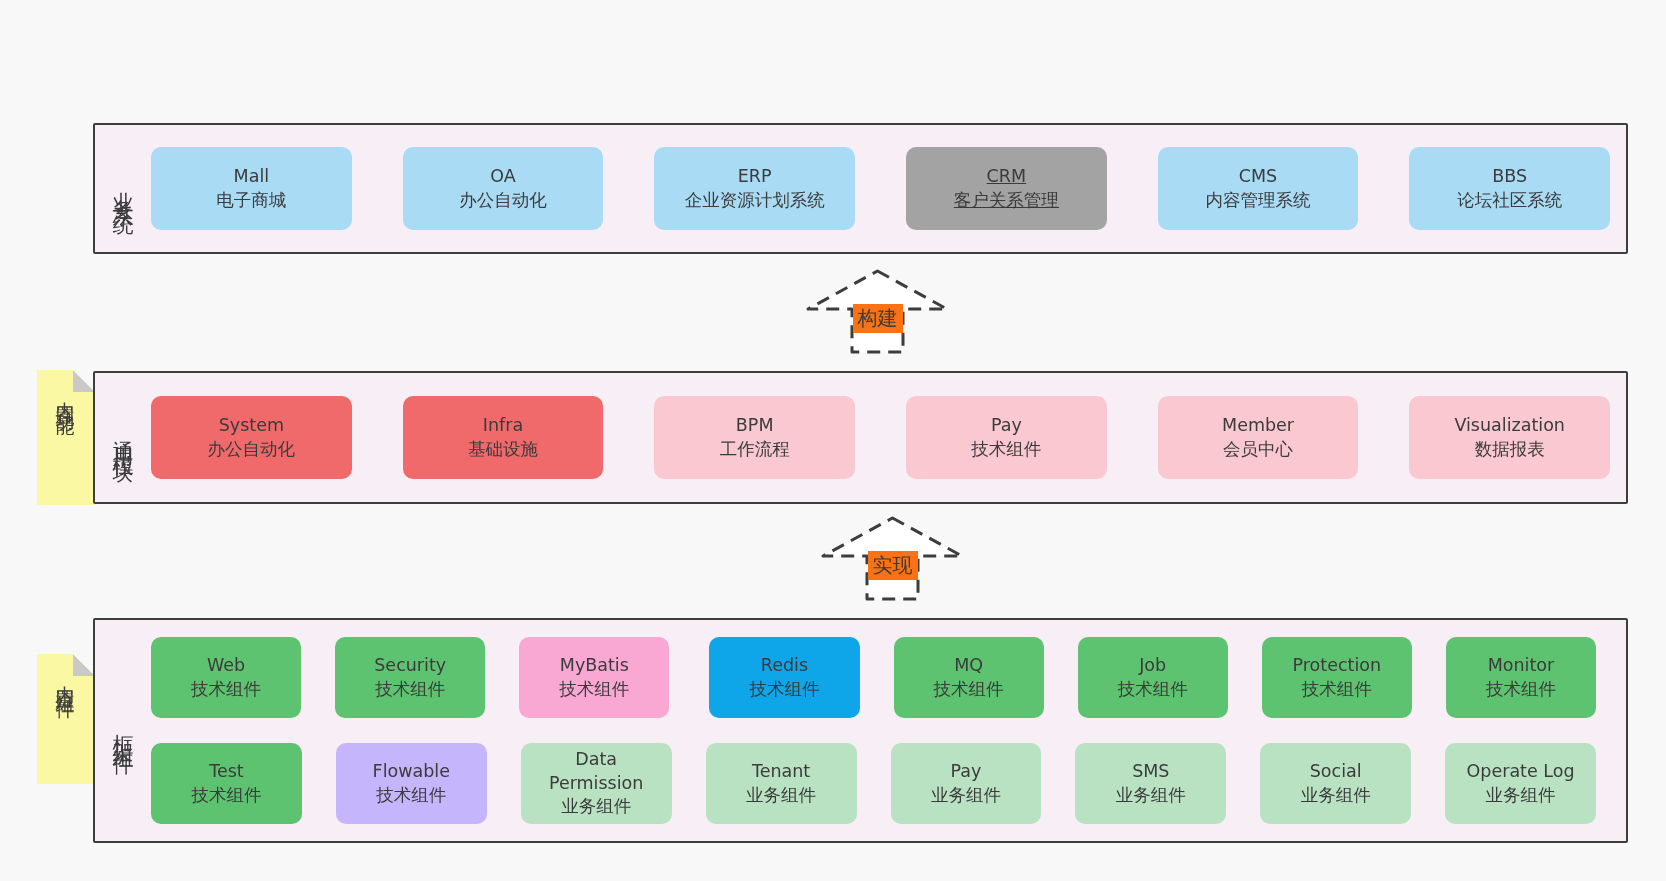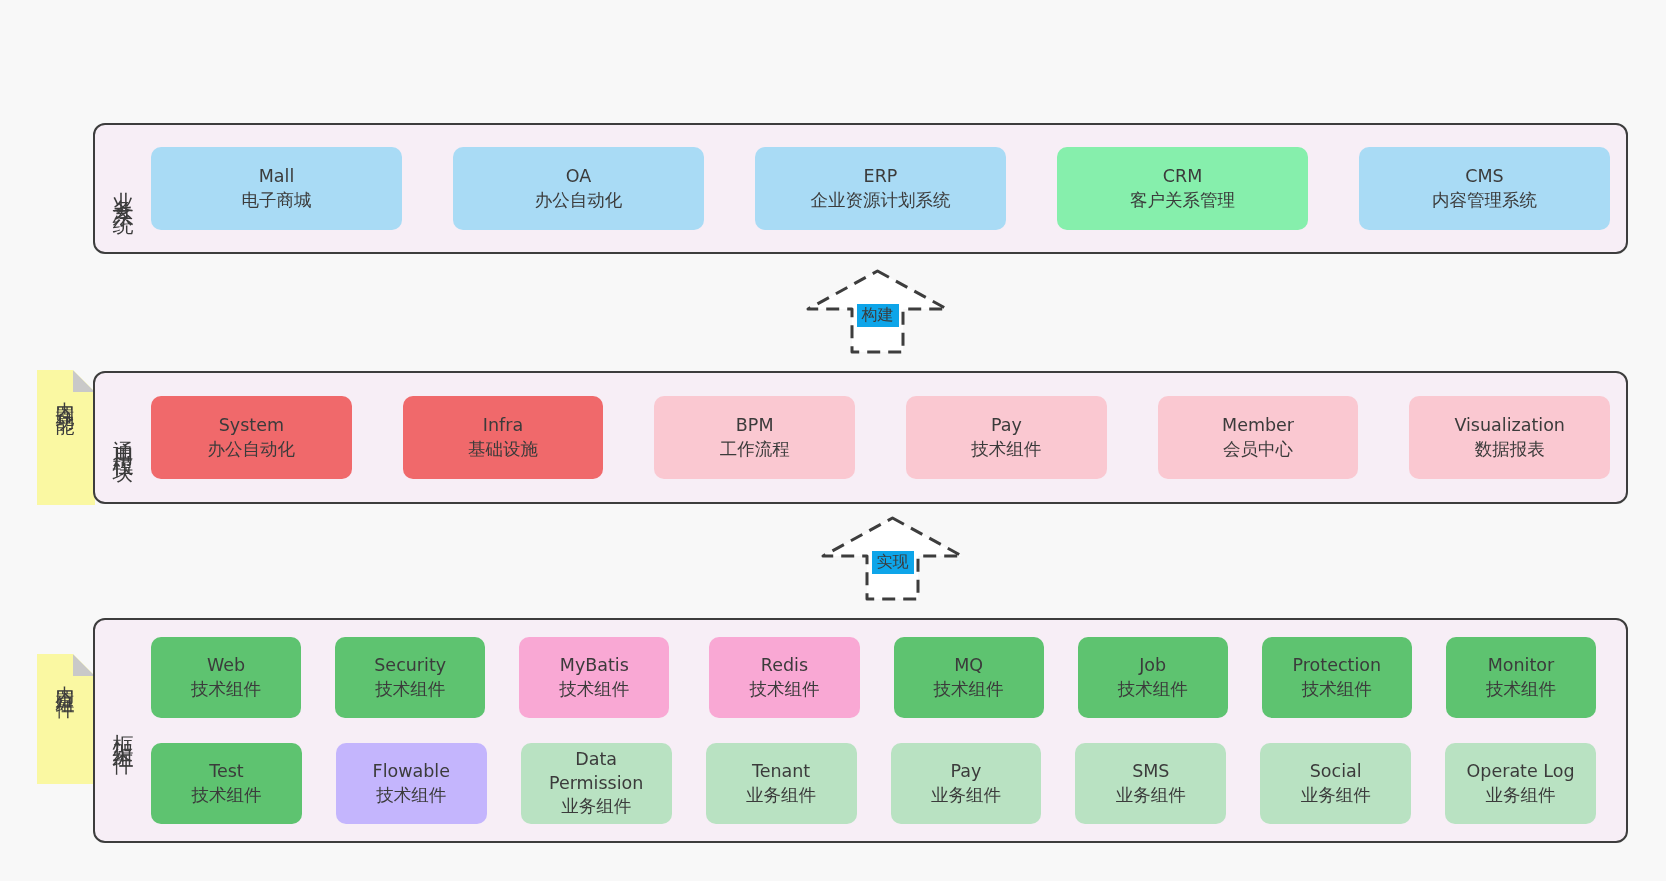--- a/index.html
+++ b/index.html
@@ -4,21 +4,21 @@
 <style>
   html,body{margin:0;padding:0;}
   body{
     width:1666px;height:881px;position:relative;overflow:hidden;
     background:#f8f8f8;
     font-family:"DejaVu Sans","Liberation Sans",sans-serif;
     color:#3b3b3b;
   }
   .band{
     position:absolute;left:93px;width:1535px;box-sizing:border-box;
-    background:#f7eef6;border:2px solid #3d3d3d;border-radius:12px;
+    background:#f7eef6;border:2px solid #3d3d3d;border-radius:2px;
     display:flex;align-items:center;z-index:2;
   }
   #band-business{top:123px;height:131px;}
   #band-modules{top:371px;height:133px;}
   #band-framework{top:618px;height:225px;}
   .band-label{flex:0 0 56px;display:flex;justify-content:center;align-items:center;}
   .band-label span{
     writing-mode:vertical-rl;text-orientation:upright;
     font-size:21px;letter-spacing:7px;color:#3b3b3b;
   }
@@ -46,21 +46,21 @@
     writing-mode:vertical-rl;text-orientation:upright;
     font-size:19px;letter-spacing:5px;padding-top:16px;color:#3b3b3b;
   }
   .arrow{position:absolute;width:145px;height:87px;z-index:1;}
   #arrow-build{left:805px;top:268px;}
   #arrow-implement{left:820px;top:515px;}
   .arrow svg{display:block;width:100%;height:100%;}
   .arrow polygon{fill:#ffffff;stroke:#3d3d3d;stroke-width:3;stroke-dasharray:13 8;stroke-linejoin:round;}
   .arrow-label{
     position:absolute;left:50%;top:36px;transform:translateX(-50%);
-    background:#0ea5e9;padding:1px 5px;font-size:16px;color:#3b3b3b;white-space:nowrap;
+    background:#f97316;padding:1px 5px;font-size:20px;color:#3b3b3b;white-space:nowrap;
   }
 </style>
 </head>
 <body>
 
 <div class="band" id="band-business">
   <div class="band-label">
     <span>业务系统</span>
   </div>
   <div class="boxes">
@@ -69,27 +69,31 @@
         <div>电子商城</div>
       </div>
       <div class="box" style="background: rgb(169, 219, 245);">
         <div>OA</div>
         <div>办公自动化</div>
       </div>
       <div class="box" style="background: rgb(169, 219, 245);">
         <div>ERP</div>
         <div>企业资源计划系统</div>
       </div>
-      <div class="box" style="background: #86efac;">
+      <div class="box" style="background: #a3a3a3; text-decoration: underline;">
         <div>CRM</div>
         <div>客户关系管理</div>
       </div>
       <div class="box" style="background: rgb(169, 219, 245);">
         <div>CMS</div>
         <div>内容管理系统</div>
+      </div>
+      <div class="box" style="background: rgb(169, 219, 245);">
+        <div>BBS</div>
+        <div>论坛社区系统</div>
       </div>
     </div>
 </div>
 
 <div class="arrow" id="arrow-build">
   <svg viewBox="0 0 145 87">
     <polygon points="72.5,3 142,41 98,41 98,84 47,84 47,41 3,41"></polygon>
   </svg>
   <span class="arrow-label">构建</span>
 </div>
@@ -154,21 +158,21 @@
           <div>技术组件</div>
         </div>
         <div class="box" style="background: rgb(94, 195, 112); text-align: right;">
           <div>Security</div>
           <div>技术组件</div>
         </div>
         <div class="box" style="background: #f9a8d4;">
           <div>MyBatis</div>
           <div>技术组件</div>
         </div>
-        <div class="box" style="background: #f9a8d4; margin-left: 6px;">
+        <div class="box" style="background: #0ea5e9; margin-left: 6px;">
           <div>Redis</div>
           <div>技术组件</div>
         </div>
         <div class="box" style="background: rgb(94, 195, 112);">
           <div>MQ</div>
           <div>技术组件</div>
         </div>
         <div class="box" style="background: rgb(94, 195, 112);">
           <div>Job</div>
           <div>技术组件</div>

